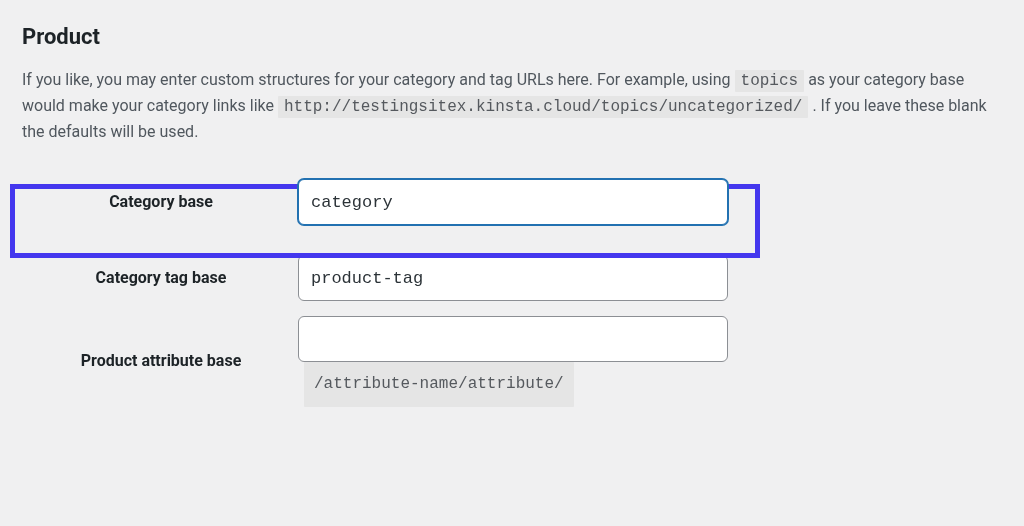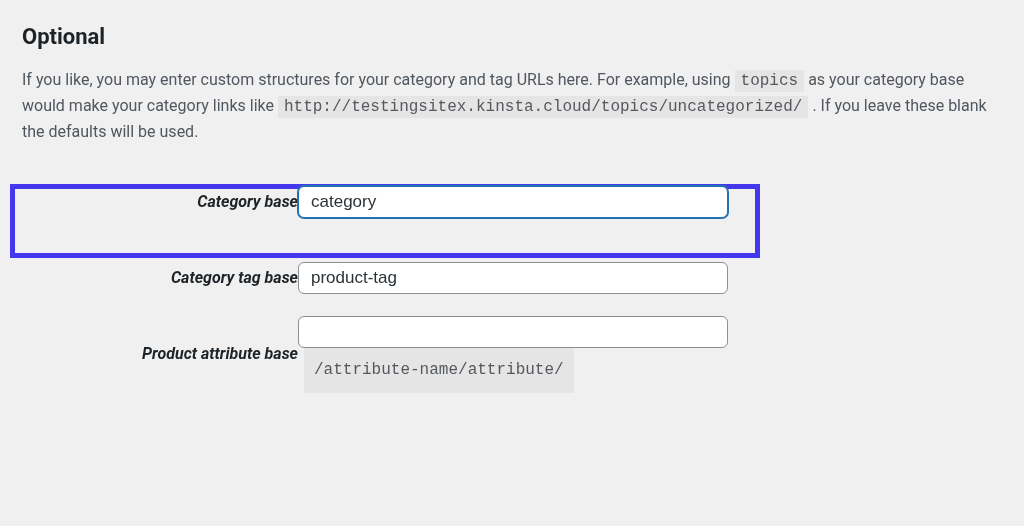--- a/index.html
+++ b/index.html
@@ -32,52 +32,51 @@
     }
     .form-table {
       width: 100%;
       border-collapse: separate;
       border-spacing: 0;
     }
     .form-table tr {
       height: 76px;
     }
     .form-table th {
-      text-align: right;
+      text-align: center;
       font-weight: 700;
       color: #1d2327;
       width: 276px;
       vertical-align: middle;
       padding: 0 0 0 2px;
       font-size: 16px;
-      font-style: italic;
     }
     .form-table td {
       vertical-align: middle;
       padding: 0;
     }
     .highlight-row th, .highlight-row td {
       position: relative;
     }
     .highlight-box {
       position: absolute;
       top: -6px;
       left: -14px;
       width: 750px;
       height: 74px;
       border: 5px solid #4437ee;
       pointer-events: none;
     }
     input.wp-input {
       width: 430px;
-      height: 32px;
+      height: 46px;
       border: 1px solid #8c8f94;
       border-radius: 6px;
       padding: 0 12px;
-      font-family: Liberation Sans, sans-serif;
+      font-family: Liberation Mono, monospace;
       font-size: 17px;
       color: #2c3338;
       background: #fff;
       outline: none;
     }
     input.wp-input.focused {
       border: 1px solid #2271b1;
       box-shadow: 0 0 0 1px #2271b1;
     }
     .suffix {
@@ -90,21 +89,21 @@
       margin-left: 6px;
       border-radius: 1px;
     }
     .row-wrap {
       position: relative;
     }
   </style>
 </head>
 <body>
 
-<h2>Optional</h2>
+<h2>Product</h2>
 
 <p class="desc">
   <span>If you like, you may enter custom structures for your category and tag URLs here. For example, using </span>
   <code class="inline">topics</code>
   <span> as your category base would make your category links like </span>
   <code class="inline">http://testingsitex.kinsta.cloud/topics/uncategorized/</code>
   <span> . If you leave these blank the defaults will be used.</span>
 </p>
 
 <table class="form-table">

